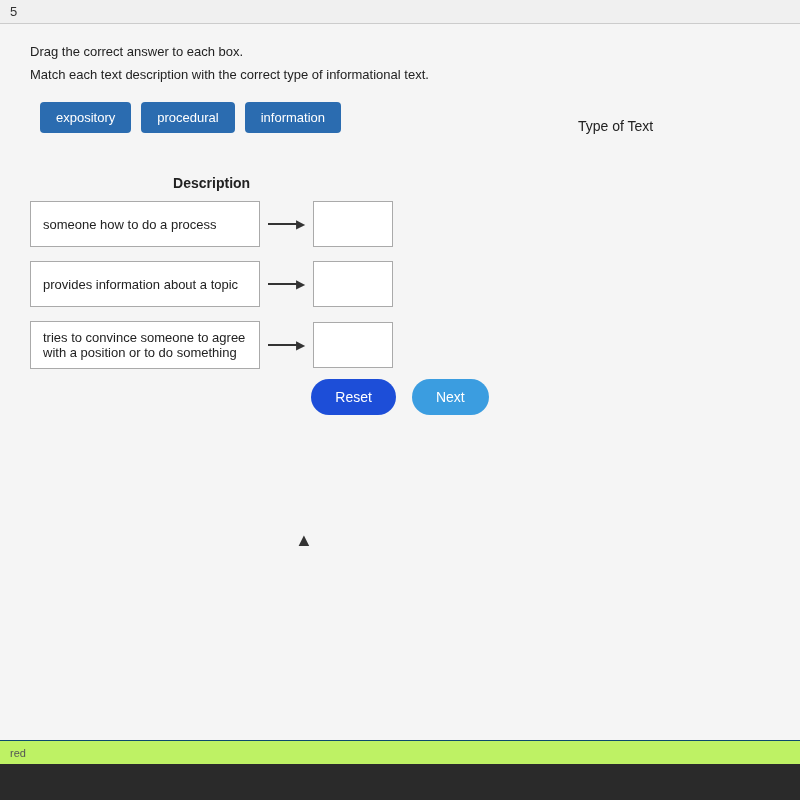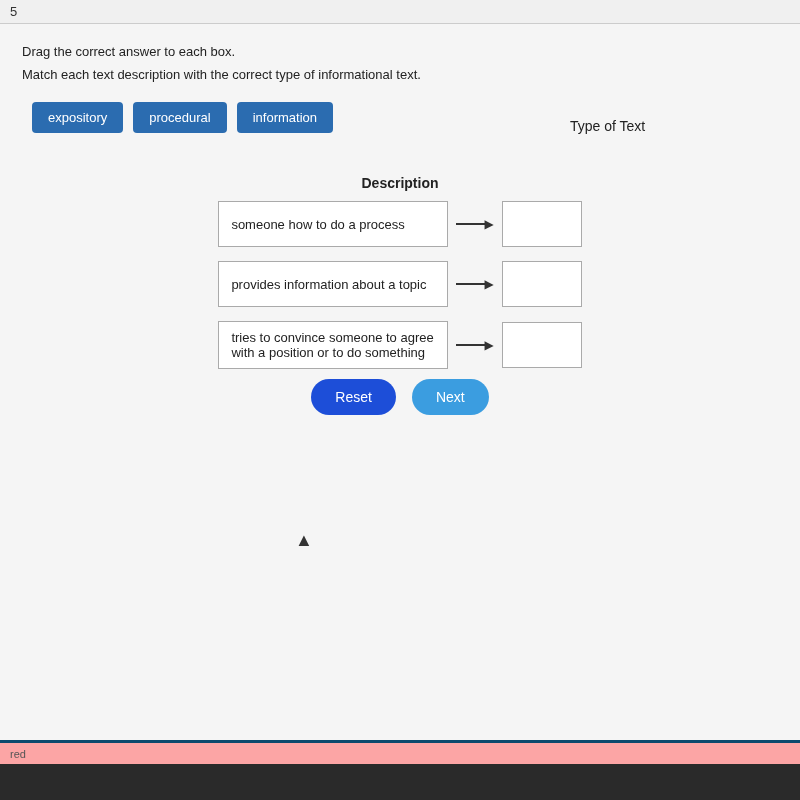--- a/index.html
+++ b/index.html
@@ -20,21 +20,21 @@
     .page-number-bar {
       background: #f0f0f0;
       border-bottom: 1px solid #ccc;
       padding: 4px 10px;
       font-size: 13px;
       color: #333;
     }
 
     .main-content {
       background: #f5f5f5;
-      padding: 20px 22px;
+      padding: 20px 30px;
       min-height: 720px;
     }
 
     .instruction-drag {
       font-size: 13px;
       color: #222;
       margin-bottom: 8px;
     }
 
     .instruction-match {
@@ -154,45 +154,44 @@
       display: flex;
       align-items: center;
       padding: 0 10px;
     }
 
     .footer-bar {
       position: absolute;
       bottom: 36px;
       left: 0;
       width: 800px;
-      background: #fca5a5;
+      background: #bef264;
       height: 24px;
       display: flex;
       align-items: center;
       padding: 0 10px;
-      border-top: 3px solid #0c4a6e;
+      border-top: 1px solid #0c4a6e;
     }
 
     .footer-text {
       font-size: 11px;
       color: #555;
     }
 
     .cursor-indicator {
       position: absolute;
       left: 295px;
       top: 530px;
       font-size: 18px;
       color: #333;
       pointer-events: none;
     }
 
     .columns-wrapper {
       display: flex;
-      justify-content: center;
       margin-top: 8px;
     }
 
     .description-column {
       display: flex;
       flex-direction: column;
       align-items: center;
     }
   </style>
 </head>

